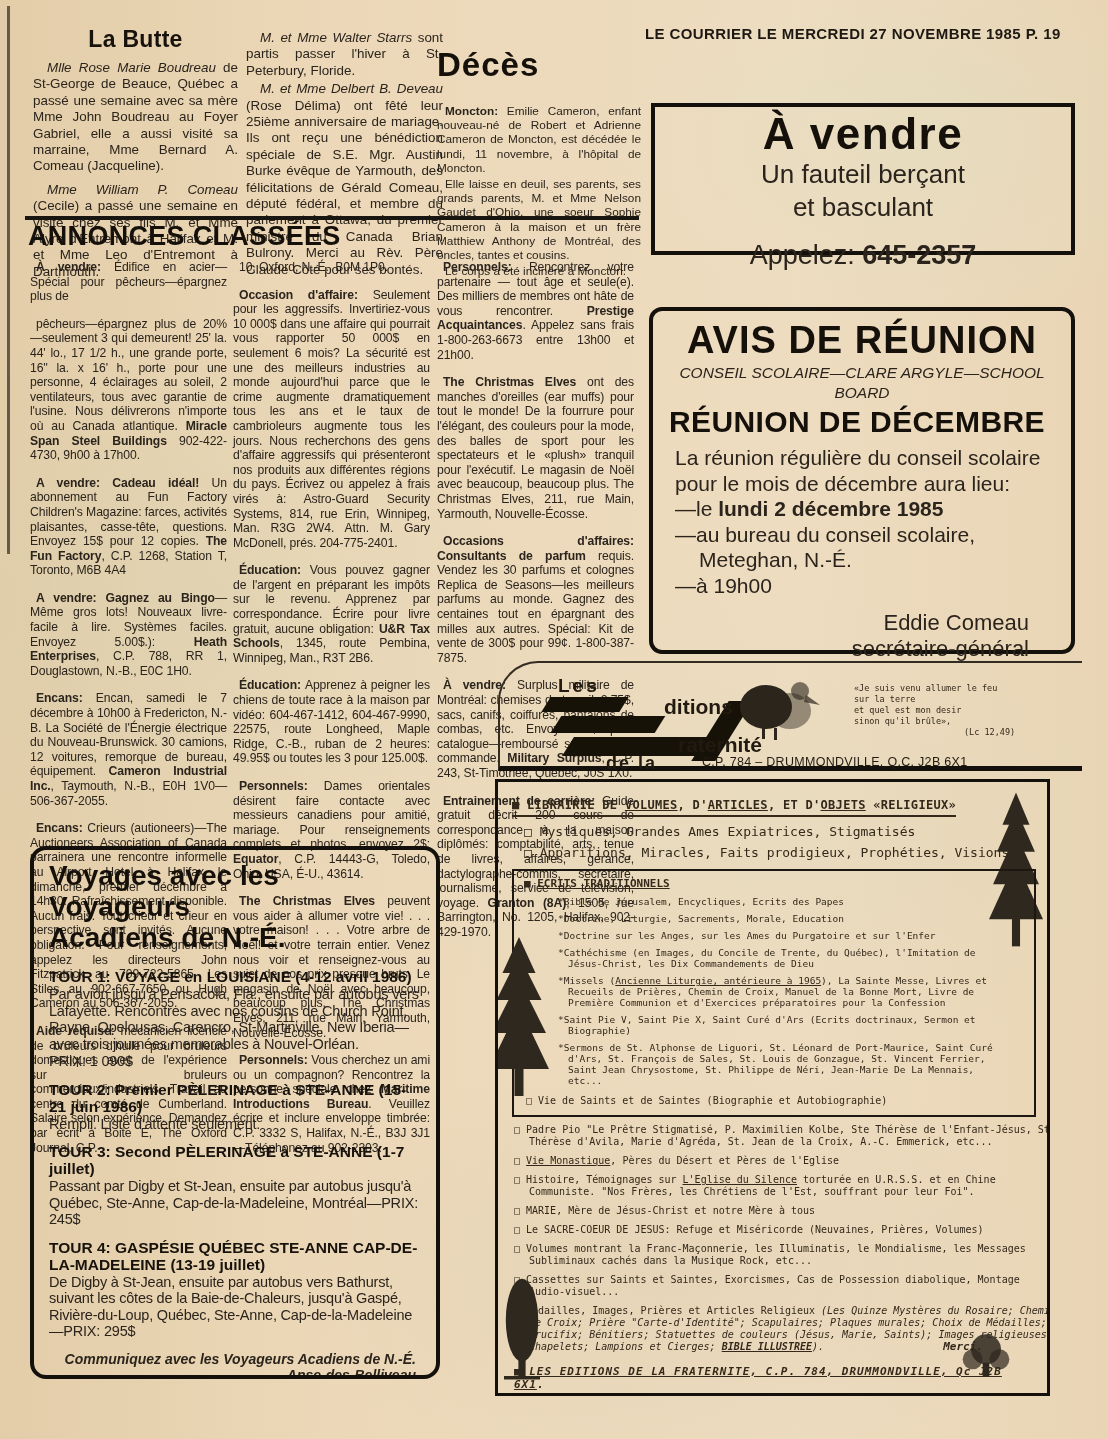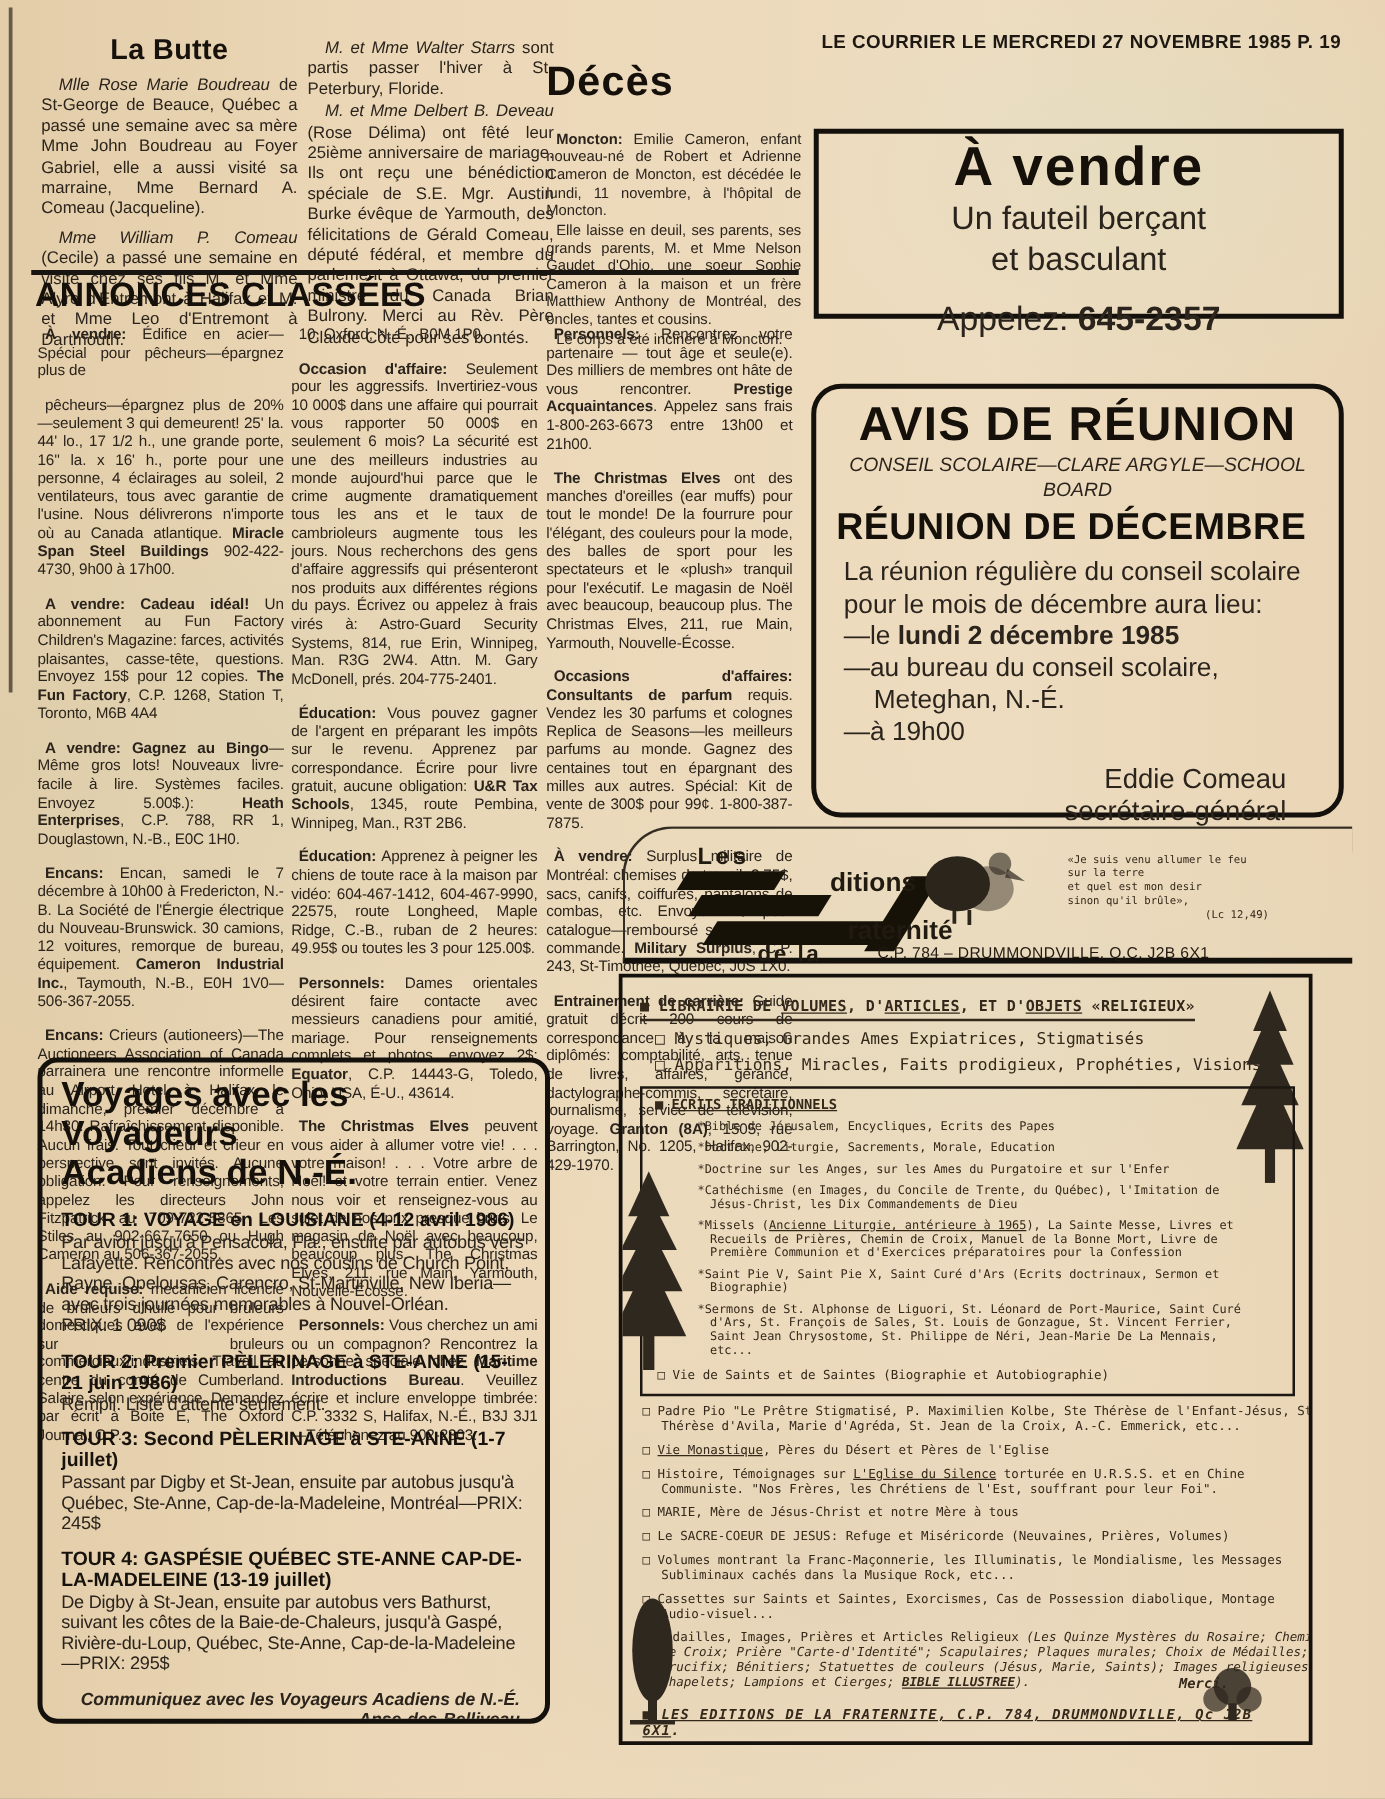--- a/index.html
+++ b/index.html
@@ -9,21 +9,21 @@
     background-image:
       radial-gradient(ellipse 420px 260px at 82% 10%, rgba(214,226,196,.35), transparent 70%),
       radial-gradient(ellipse 520px 420px at 18% 42%, rgba(196,208,176,.22), transparent 70%),
       radial-gradient(ellipse 640px 330px at 68% 58%, rgba(205,214,184,.18), transparent 72%),
       radial-gradient(ellipse 500px 300px at 60% 88%, rgba(222,206,178,.5), transparent 75%),
       linear-gradient(90deg,#e3cda9,#ecd8b8 30%,#eedcc0 72%,#e9d5b5);
     font-family:"Liberation Sans",sans-serif;color:#2b241c;
   }
   .b{font-weight:700}.i{font-style:italic}.u{text-decoration:underline}
   .scan-edge{position:absolute;left:7px;top:6px;width:3px;height:548px;background:#463d31;opacity:.8}
-  .masthead{position:absolute;left:645px;top:25px;width:440px;text-align:center;
+  .masthead{position:absolute;left:645px;top:25px;width:440px;text-align:left;
     font-size:15px;font-weight:700;letter-spacing:.4px;color:#1d1812}
   
   .labutte{position:absolute;left:33px;top:26px;width:205px}
   .labutte h2{margin:0;text-align:center;font-size:23px;letter-spacing:.3px;color:#17120c}
   .news{margin:7px 0 0;font-size:13.4px;line-height:16.4px;text-align:justify;text-indent:14px}
   .socialcol{position:absolute;left:246px;top:30px;width:197px}
   .socialcol .news{margin-top:0}
   .socialcol .news + .news{margin-top:2px}
   .deces{position:absolute;left:437px;top:46px;width:204px}
   .deces h2{margin:0;font-size:33px;letter-spacing:1px;color:#15100a}
@@ -37,21 +37,21 @@
   .ad{margin:0 0 13px;font-size:12.2px;line-height:14.6px;text-align:justify;text-indent:6px;letter-spacing:-.1px}
   
   .forsale{position:absolute;left:651px;top:103px;width:424px;height:152px;border:4px solid #14100c;
     box-sizing:border-box;text-align:center;background:rgba(238,221,193,.25)}
   .fs-title{margin-top:4px;font-size:44px;line-height:46px;font-weight:800;letter-spacing:1.5px;color:#15100a}
   .fs-line{font-size:26px;line-height:31px;margin-top:2px}
   .fs-line:first-of-type{margin-top:10px}
   .fs-phone{margin-top:17px;font-size:27px}
   
   .avis{position:absolute;left:649px;top:307px;width:426px;height:347px;border:4px solid #14100c;
-    border-radius:24px;box-sizing:border-box;padding:8px 16px 0}
+    border-radius:13px;box-sizing:border-box;padding:8px 16px 0}
   .avis-title{text-align:center;font-size:38px;line-height:42px;font-weight:800;letter-spacing:1px;color:#15100a}
   .avis-sub{text-align:center;font-style:italic;font-size:15.5px;line-height:20px;margin-top:2px}
   .avis-sub2{font-size:30px;line-height:34px;font-weight:800;letter-spacing:.4px;margin-top:2px;color:#15100a}
   .avis-bodytext{margin:6px 0 0 6px;font-size:21px;line-height:25.5px}
   .avis-item{margin-left:6px;font-size:21px;line-height:25.5px}
   .hang{padding-left:24px;text-indent:-24px}
   .avis-sig{margin-top:12px;text-align:right;padding-right:26px;font-size:22px;line-height:26px}
   .avis-sig:last-child{margin-top:0}
   
   .fstrip{position:absolute;left:498px;top:661px;width:584px;height:110px;box-sizing:border-box;

